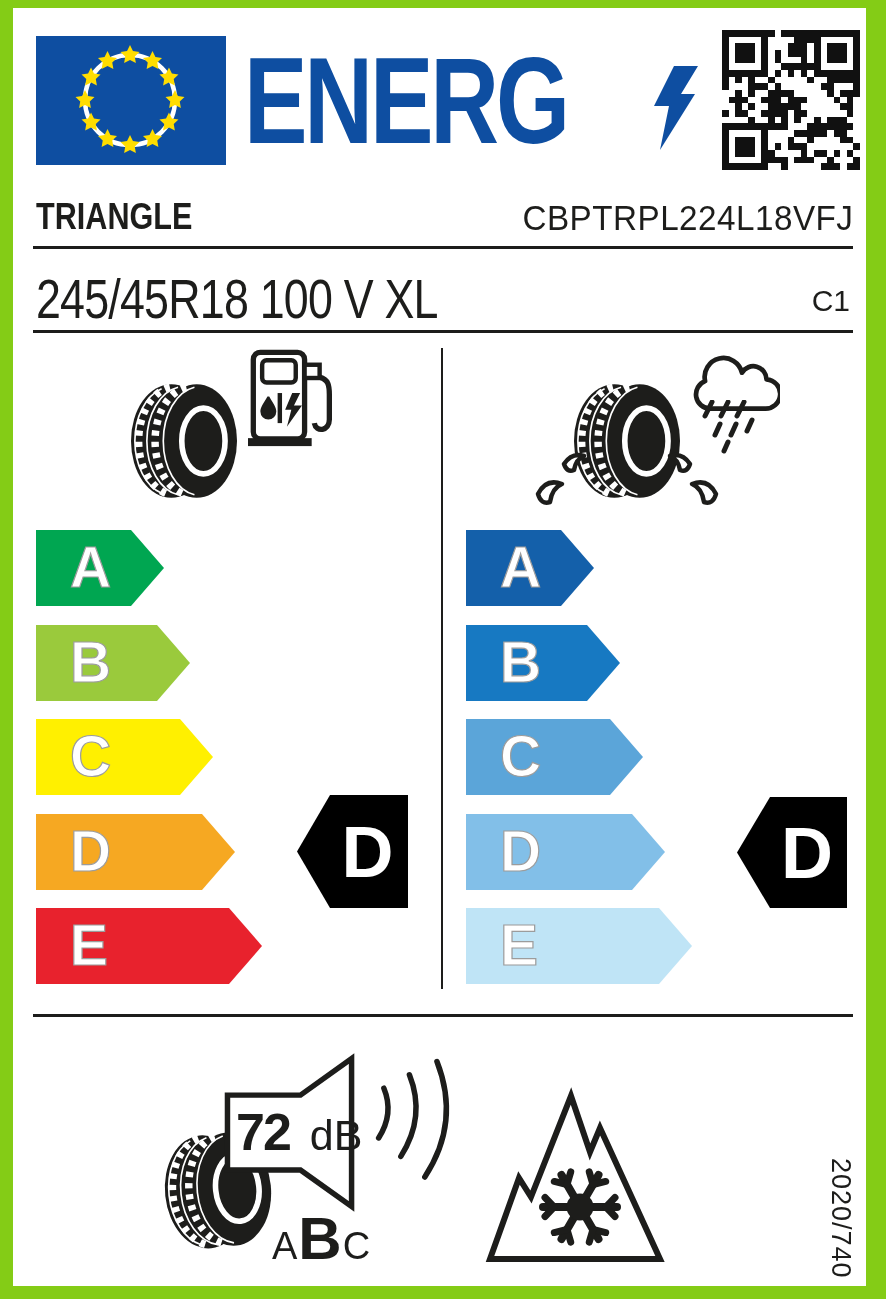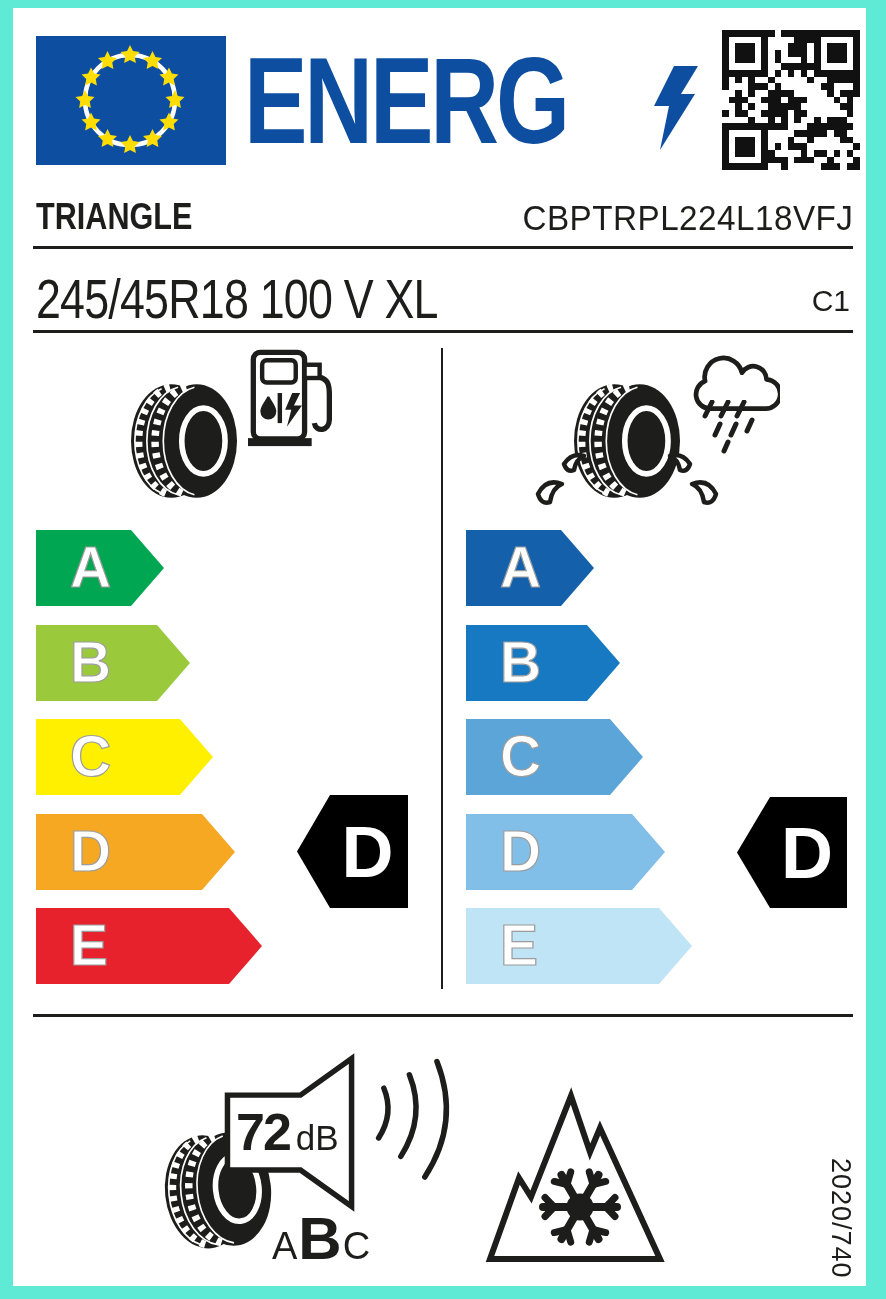--- a/index.html
+++ b/index.html
@@ -1,16 +1,16 @@
 <!DOCTYPE html>
 <html><head>
 <meta charset="utf-8">
 <style>
   html,body{margin:0;padding:0;background:#777;}
-  .page{position:relative;width:886px;height:1299px;background:#5eead4;margin:0 auto;
+  .page{position:relative;width:886px;height:1299px;background:#84cc16;margin:0 auto;
         font-family:"Liberation Sans",sans-serif;color:#1d1d1b;overflow:hidden;}
   .sheet{position:absolute;left:13px;top:8px;width:853px;height:1278px;background:#fff;}
   .abs{position:absolute;}
 
   
   .flag-svg{position:absolute;left:36px;top:36px;}
   .energ{position:absolute;left:244px;top:40px;font-size:122px;font-weight:bold;
          letter-spacing:-4px;transform:scale(0.78,1);transform-origin:0 0;line-height:1;}
   .bolt-svg{position:absolute;left:648px;top:66px;}
   .qr{position:absolute;left:722px;top:30px;width:138px;height:140px;}
@@ -40,21 +40,21 @@
 
   .rating{position:absolute;background:#000;display:flex;align-items:center;justify-content:center;
           clip-path:polygon(33px 0,100% 0,100% 100%,33px 100%,0 50%);}
   .rating span{color:#fff;font-size:72px;font-weight:bold;padding-left:30px;}
   .ratingL{left:297px;top:795px;width:111px;height:113px;}
   .ratingR{left:737px;top:797px;width:110px;height:111px;}
 
   
   .db-text{position:absolute;left:236px;top:1102px;white-space:nowrap;}
   .db-val{font-size:52px;font-weight:bold;letter-spacing:-2px;margin-top:24px;}
-  .db-unit{font-size:35px;margin-left:6px;}
+  .db-unit{font-size:43px;margin-left:20px;}
   .abc{position:absolute;left:272px;top:1204px;display:flex;align-items:baseline;white-space:nowrap;}
   .abc .small{font-size:38px;}
   .abc .big{font-size:60px;font-weight:bold;margin:0 1px;}
   .reg{position:absolute;left:856px;top:1158px;font-size:27px;letter-spacing:1px;white-space:nowrap;
        transform:rotate(90deg);transform-origin:0 0;}
   svg{display:block;}
 </style>
 </head>
 <body>
 

